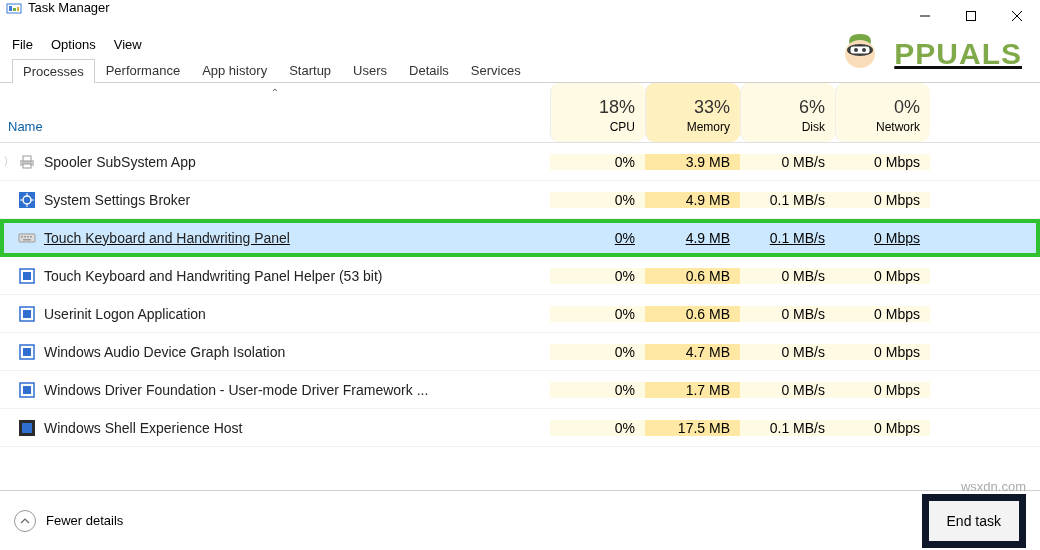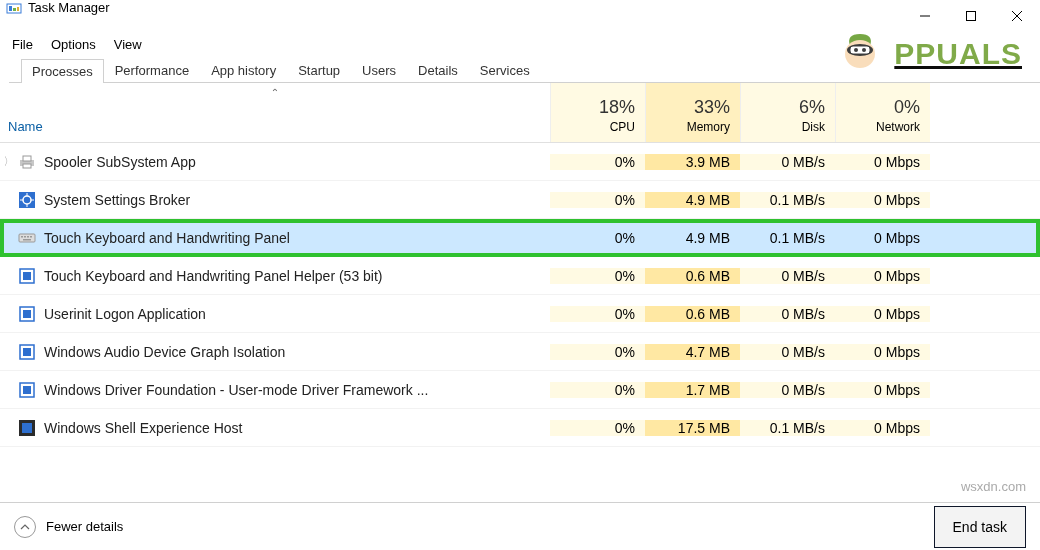--- a/index.html
+++ b/index.html
@@ -11,29 +11,29 @@
     .titlebar .title { font-size: 13px; }
     .titlebar .window-controls { margin-left: auto; display: flex; }
     .titlebar .window-controls .wc { width: 46px; height: 32px; display: flex; align-items: center; justify-content: center; }
     .titlebar .window-controls .wc svg { width: 10px; height: 10px; }
 
     
     .menubar { display: flex; height: 24px; align-items: center; padding-left: 4px; gap: 2px; }
     .menubar .menuitem { padding: 2px 8px; font-size: 13px; }
 
     
-    .tabs { display: flex; align-items: flex-end; border-bottom: 1px solid #d0d0d0; padding-left: 12px; margin-top: 2px; margin-left: 9px; }
+    .tabs { display: flex; align-items: flex-end; border-bottom: 1px solid #d0d0d0; padding-left: 12px; margin-top: 2px; }
     .tab { padding: 4px 10px; font-size: 13px; border: 1px solid transparent; border-bottom: none; color: #333; }
     .tab.active { border-color: #d0d0d0; background: #fff; position: relative; top: 1px; }
 
     
     .table-header { display: flex; height: 60px; border-bottom: 1px solid #e0e0e0; position: relative; }
     .col-name { flex: 1 1 auto; display: flex; align-items: flex-end; padding: 0 0 8px 8px; color: #0a5fa5; font-size: 13px; position: relative; }
     .sort-indicator { position: absolute; top: 4px; left: 50%; transform: translateX(-50%); font-size: 10px; color: #666; }
-    .col-metric { width: 95px; border-left: 1px solid #eee; display: flex; flex-direction: column; align-items: flex-end; justify-content: flex-end; padding: 6px 10px 8px 0; }
+    .col-metric { width: 95px; border-left: 1px solid #eee; display: flex; flex-direction: column; align-items: flex-end; justify-content: flex-end; padding: 6px 10px 8px 0; border-radius: 9px; }
     .col-metric .percent { font-size: 18px; color: #333; }
     .col-metric .label { font-size: 12px; color: #000000; margin-top: 2px; }
     .col-metric.highlight-mem { background: #fff0bf; }
     .col-metric.highlight-cpu { background: #fffae3; }
     .spacer-right { width: 110px; }
 
     
     .rows { }
     .row { display: flex; align-items: center; height: 38px; border-bottom: 1px solid #f2f2f2; }
     .row .chevron { width: 16px; display: flex; justify-content: center; color: #888; }
@@ -43,27 +43,27 @@
     .row .cell { width: 95px; text-align: right; padding-right: 10px; font-size: 14px; }
     .row .cell.cpu { background: #fffae3; }
     .row .cell.mem { background: #ffe8a3; }
     .row .cell.disk { background: #fffae3; }
     .row .cell.net { background: #fffae3; }
     .row .spacer-right { width: 110px; }
 
     .row.selected { background: #cce8ff; }
     .row.selected .cell.cpu, .row.selected .cell.disk, .row.selected .cell.net { background: #cce8ff; }
     .row.selected .cell.mem { background: #cce8ff; }
-    .row.highlighted-border { outline: 4px solid #2fc12f; outline-offset: -4px; }
-
-    
-    .bottombar { position: absolute; bottom: 0; left: 0; right: 0; height: 48px; border-top: 1px solid #d0d0d0; display: flex; align-items: center; padding: 0 14px; background: #fff; }
+    .row.highlighted-border { outline: 4px solid #2fc12f; outline-offset: -4px; text-decoration: underline; }
+
+    
+    .bottombar { position: absolute; bottom: 0; left: 0; right: 0; height: 60px; border-top: 1px solid #d0d0d0; display: flex; align-items: center; padding: 0 14px; background: #fff; }
     .fewer-details { display: flex; align-items: center; gap: 10px; font-size: 14px; }
     .fewer-details .circle { width: 22px; height: 22px; border: 1px solid #999; border-radius: 50%; display: flex; align-items: center; justify-content: center; }
-    .endtask { margin-left: auto; padding: 12px 18px; font-size: 14px; border: 1px solid #0f172a; background: #f3f3f3; }
+    .endtask { margin-left: auto; padding: 12px 18px; font-size: 14px; border: 7px solid #0f172a; background: #f3f3f3; }
 
     
     .watermark { position: absolute; top: 28px; right: 18px; display: flex; align-items: center; opacity: 0.95; pointer-events: none; text-decoration: underline; }
     .watermark .text { font-size: 30px; font-weight: bold; color: #7aa640; letter-spacing: 1px; }
     .watermark .head { margin-right: 6px; }
     .domain-watermark { position: absolute; bottom: 56px; right: 14px; font-size: 13px; color: #aaa; pointer-events: none; }
   </style>
 </head>
 <body>
 

